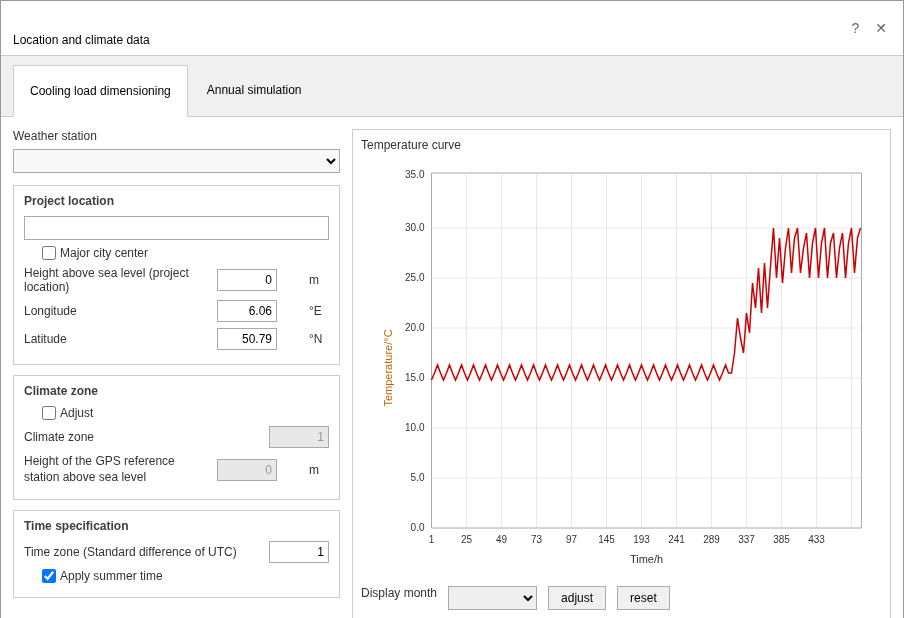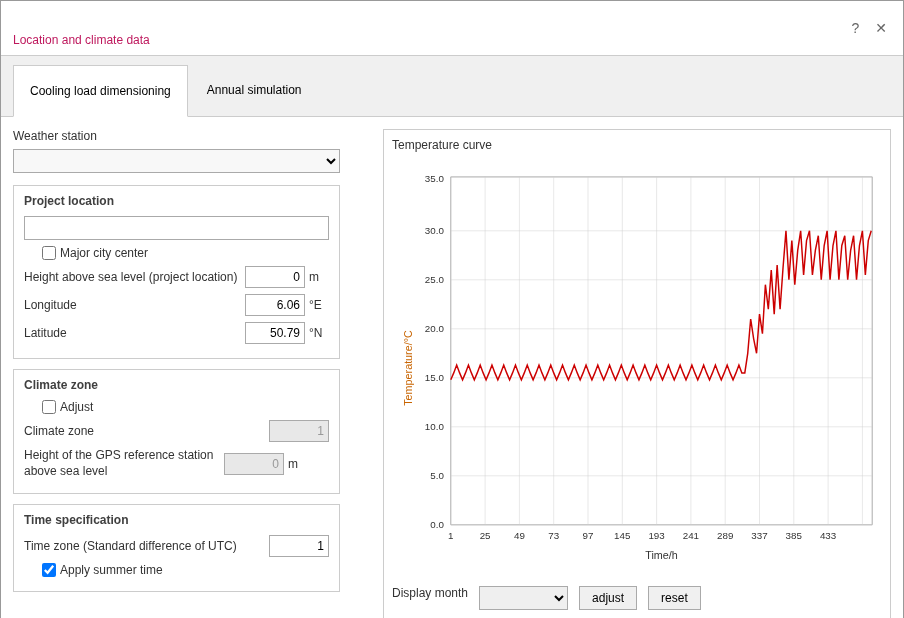--- a/index.html
+++ b/index.html
@@ -21,21 +21,21 @@
     .title-bar {
       background: #fff;
       padding: 8px 12px;
       display: flex;
       justify-content: space-between;
       align-items: center;
       border-bottom: 1px solid #ccc;
     }
     .title-bar-title {
       font-size: 12px;
-      color: #be185d;
+      color: #000000;
       margin-top: 24px;
     }
     .title-bar-buttons {
       display: flex;
       gap: 8px;
       align-items: center;
     }
     .title-btn {
       background: none;
       border: none;
@@ -71,21 +71,20 @@
       padding: 12px;
       gap: 12px;
       background: #fff;
     }
     .left-panel {
       width: 327px;
       flex-shrink: 0;
     }
     .right-panel {
       flex: 1;
-      margin-left: 31px;
     }
     .section-title {
       font-size: 12px;
       font-weight: normal;
       margin-bottom: 6px;
       color: #333;
     }
     .weather-station-row {
       margin-bottom: 12px;
     }
@@ -105,20 +104,21 @@
     .section-box-title {
       font-size: 12px;
       font-weight: bold;
       margin-bottom: 8px;
       color: #404040;
     }
     .form-row {
       display: flex;
       align-items: center;
       margin-bottom: 6px;
+      gap: 28px;
     }
     .form-label {
       flex: 1;
       font-size: 12px;
       color: #333;
     }
     .form-input {
       width: 60px;
       padding: 2px 4px;
       border: 1px solid #aaa;

